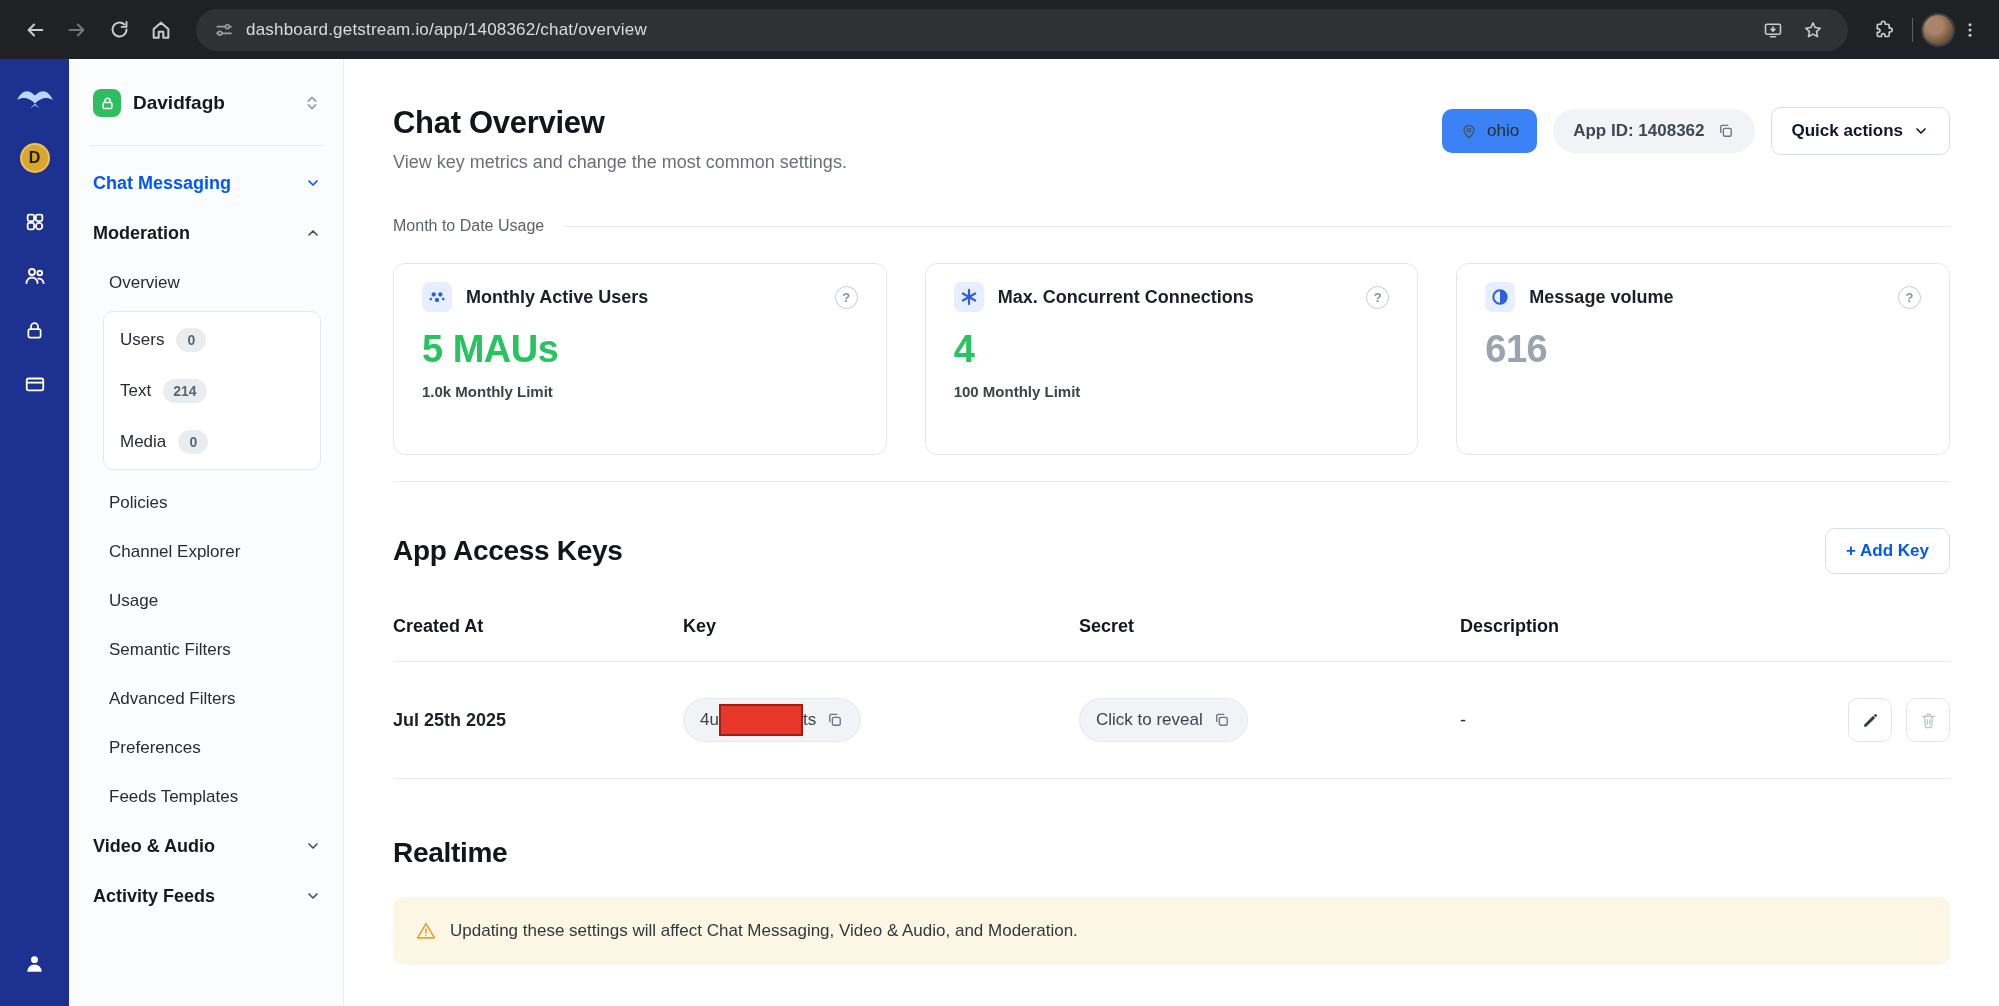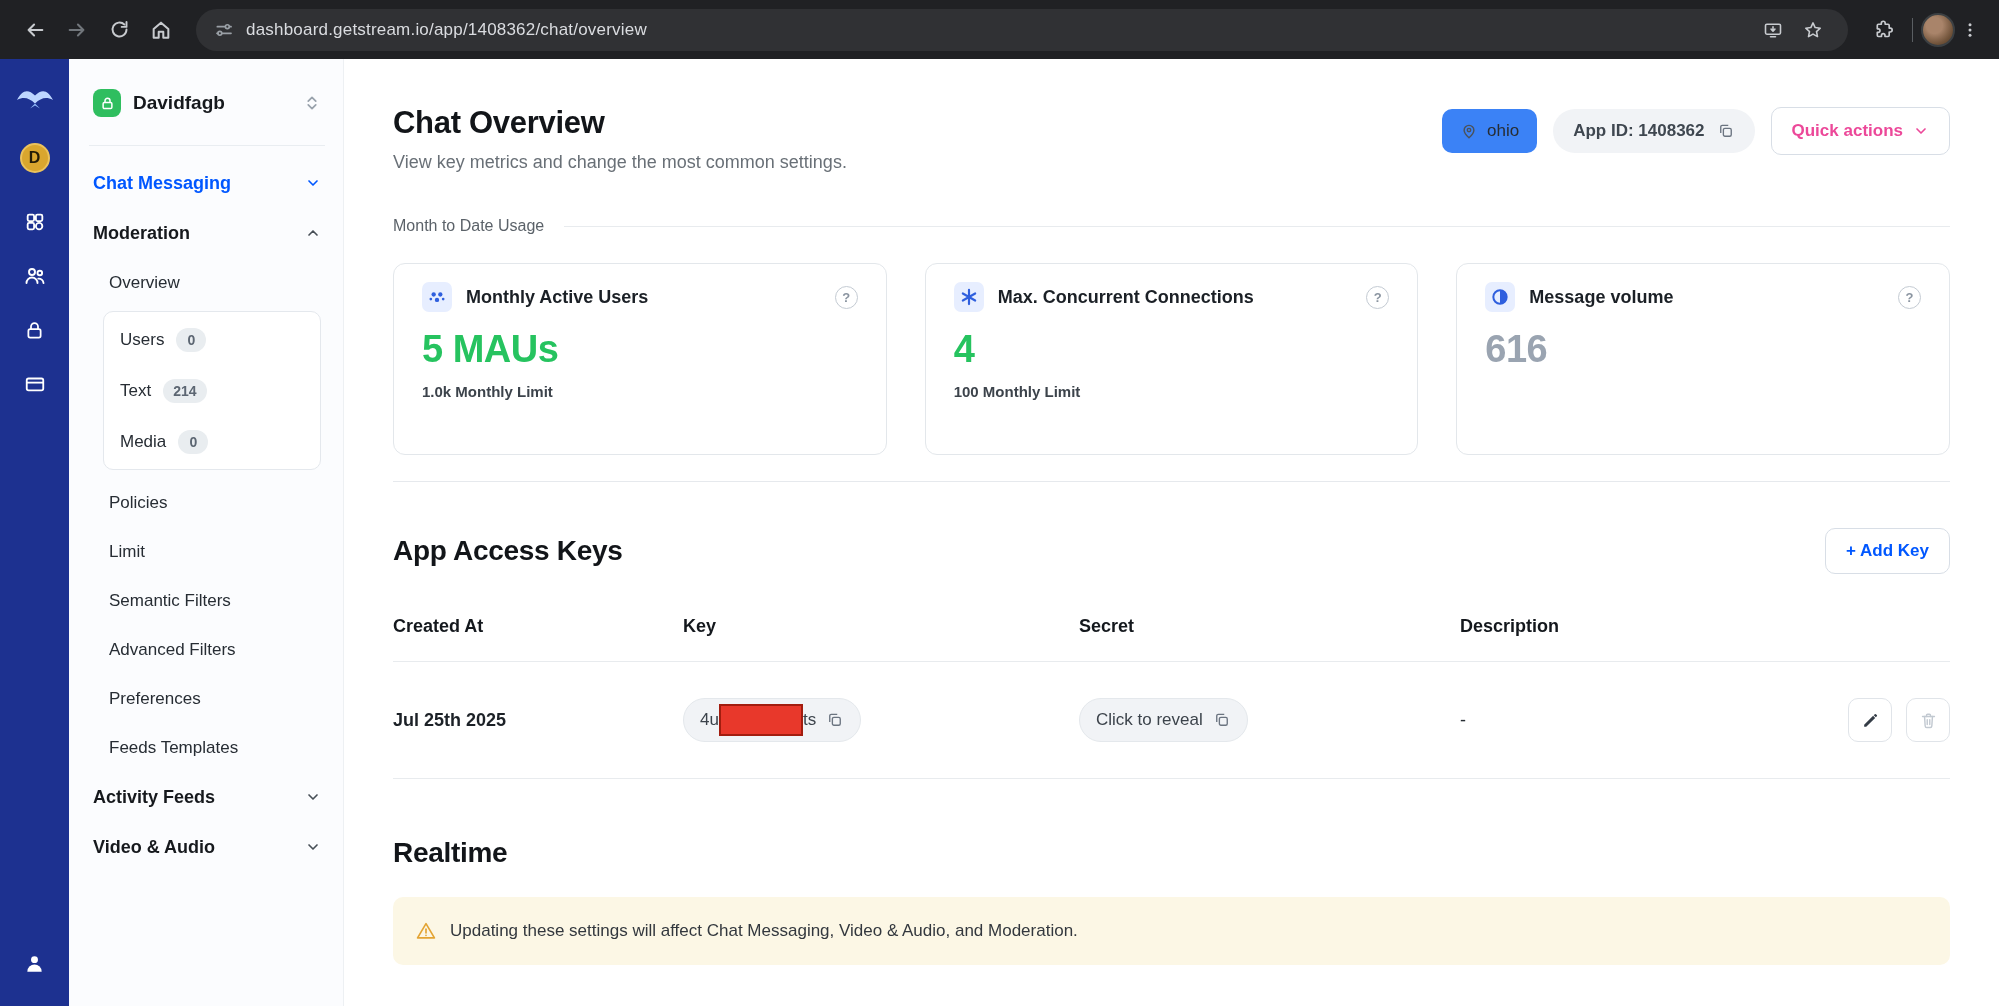--- a/index.html
+++ b/index.html
@@ -63,21 +63,21 @@
   .main { flex: 1; padding: 46px 49px 0; overflow: hidden; background: #ffffff; }
   .page-header { display: flex; align-items: flex-start; }
   .page-title { font-size: 31px; font-weight: 800; color: #121519; letter-spacing: -.3px; }
   .page-subtitle { font-size: 18px; color: #697077; margin-top: 11px; }
   .header-actions { margin-left: auto; display: flex; align-items: center; gap: 16px; margin-top: 2px; }
   .region-pill { display: flex; align-items: center; gap: 9px; height: 44px; padding: 0 18px; border-radius: 10px;
     background: #3b82f6; font-size: 17px; color: #272d34; cursor: pointer; }
   .appid-pill { display: flex; align-items: center; gap: 12px; height: 44px; padding: 0 20px; border-radius: 22px;
     background: #f1f3f6; font-size: 17px; font-weight: 600; color: #3f4750; cursor: pointer; }
   .quick-actions { display: flex; align-items: center; gap: 10px; height: 48px; padding: 0 20px; border-radius: 10px;
-    background: #fff; border: 1px solid #d8dee6; font-size: 17px; font-weight: 700; color: #ec4899; cursor: pointer; text-align: right; }
+    background: #fff; border: 1px solid #d8dee6; font-size: 17px; font-weight: 700; color: #0f172a; cursor: pointer; text-align: right; }
 
   .section-label-row { display: flex; align-items: center; margin-top: 44px; gap: 20px; }
   .section-label { font-size: 16px; color: #5b6269; flex: none; text-align: center; }
   .section-line { flex: 1; height: 1px; background: #e8ebee; }
 
   .cards { display: flex; gap: 38px; margin-top: 28px; }
   .card { flex: 1; height: 192px; border: 1px solid #e3e7eb; border-radius: 12px; padding: 18px 28px; background: #fff; }
   .card-head { display: flex; align-items: center; gap: 14px; }
   .card-icon { width: 30px; height: 30px; border-radius: 7px; background: #e7eeff; display: flex;
     align-items: center; justify-content: center; flex: none; }
@@ -280,36 +280,37 @@
           <span>Text</span>
           <span class="count-badge">214</span>
         </div>
         <div class="queue-row">
           <span>Media</span>
           <span class="count-badge">0</span>
         </div>
       </div>
 
       <div class="sb-item">Policies</div>
-      <div class="sb-item">Limit</div>
+      <div class="sb-item">Channel Explorer</div>
+      <div class="sb-item">Usage</div>
       <div class="sb-item">Semantic Filters</div>
       <div class="sb-item">Advanced Filters</div>
       <div class="sb-item">Preferences</div>
       <div class="sb-item">Feeds Templates</div>
 
       <div class="sb-section">
-        <span>Activity Feeds</span>
+        <span>Video &amp; Audio</span>
         <span class="sb-chev">
           <svg width="16" height="16" viewBox="0 0 24 24" fill="none" stroke="currentColor" stroke-width="2.5" stroke-linecap="round" stroke-linejoin="round">
               <path d="M6 9l6 6 6-6"></path>
             </svg>
         </span>
       </div>
       <div class="sb-section">
-        <span>Video &amp; Audio</span>
+        <span>Activity Feeds</span>
         <span class="sb-chev">
           <svg width="16" height="16" viewBox="0 0 24 24" fill="none" stroke="currentColor" stroke-width="2.5" stroke-linecap="round" stroke-linejoin="round">
               <path d="M6 9l6 6 6-6"></path>
             </svg>
         </span>
       </div>
     </aside>
 
     <main class="main">
 

